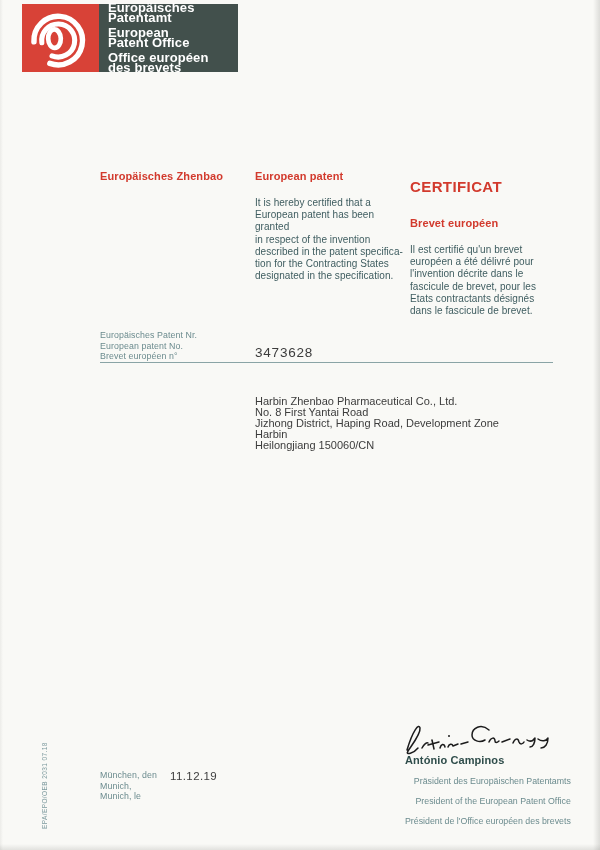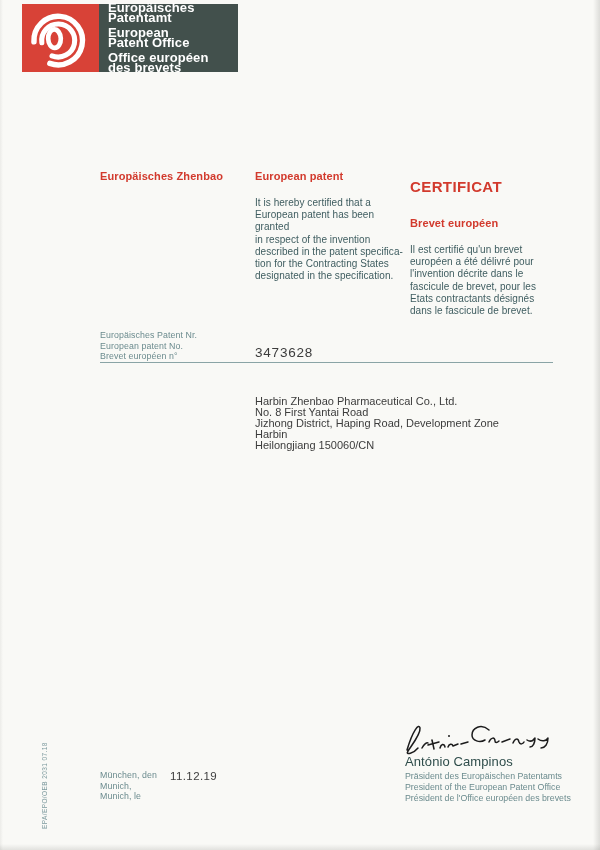--- a/index.html
+++ b/index.html
@@ -81,25 +81,25 @@
   .label-proprietor { top: 370px; }
   .value-proprietor {
     position: absolute; left: 255px; top: 396px;
     color: #3c3c3c; font-size: 11px; line-height: 10.9px; white-space: pre-line;
   }
 
   
   .signature-wrap { position: absolute; left: 403px; top: 719px; width: 160px; height: 42px; }
   .sig-name {
     position: absolute; left: 405px; top: 754px;
-    color: #2f4d4b; font-weight: normal; font-size: 13px; letter-spacing: 0.1px;
+    color: #2f4d4b; font-weight: bold; font-size: 11px; letter-spacing: 0.1px;
   }
   .sig-titles {
     position: absolute; left: 405px; top: 771px;
-    color: #6b8b8e; font-size: 8.8px; line-height: 11px; white-space: pre-line;
+    color: #6b8b8e; font-size: 8.8px; line-height: 20px; white-space: pre-line; text-align: right;
   }
   .label-place { top: 770px; }
   .value-date {
     position: absolute; left: 170px; top: 770px;
     color: #3d3d3d; font-size: 11.5px; letter-spacing: 0.4px;
   }
   .form-number {
     position: absolute; left: 41px; top: 829px;
     transform: rotate(-90deg); transform-origin: 0 0;
     color: #7d9a9e; font-size: 6.5px; letter-spacing: 0.4px; white-space: nowrap;

